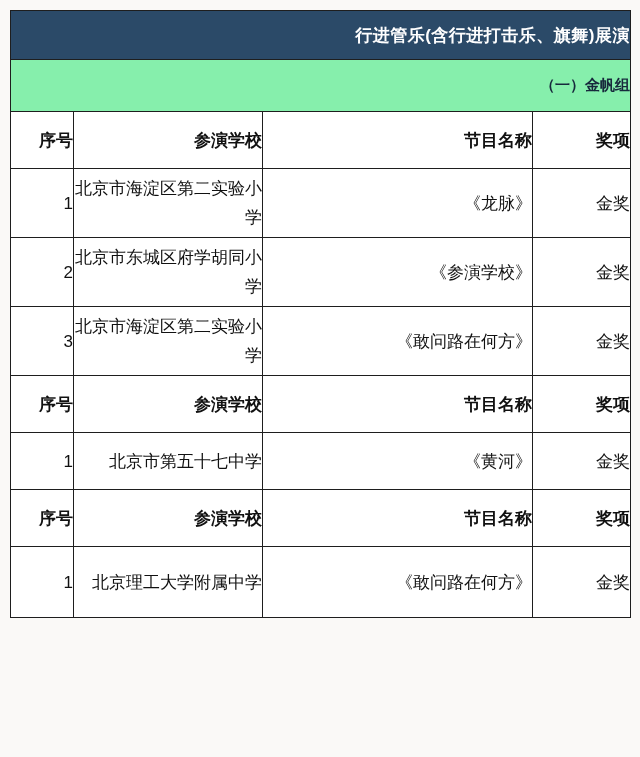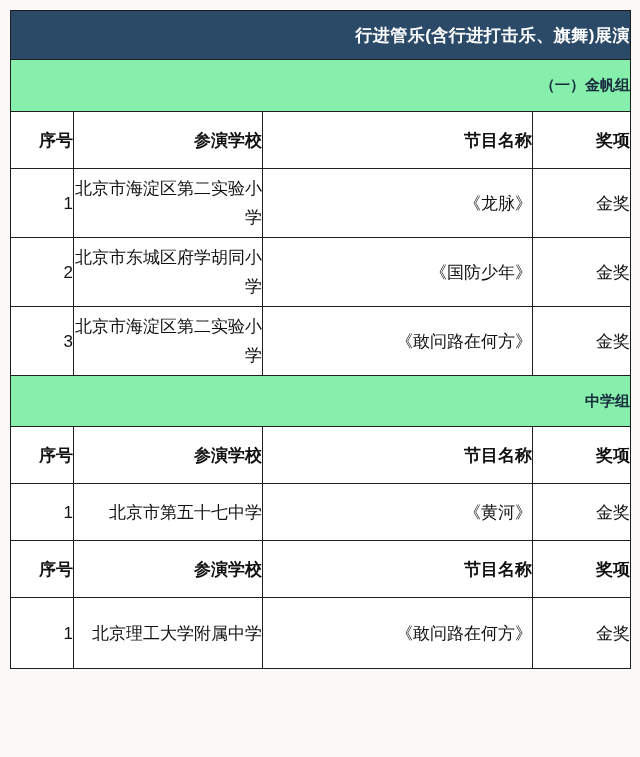--- a/index.html
+++ b/index.html
@@ -99,33 +99,30 @@
       </tr>
       <tr class="data-row tall">
         <td>1</td>
         <td class="school-cell">北京市海淀区第二实验小学</td>
         <td>《龙脉》</td>
         <td>金奖</td>
       </tr>
       <tr class="data-row tall">
         <td>2</td>
         <td class="school-cell">北京市东城区府学胡同小学</td>
-        <td>《国防少年》</td>
+        <td>《参演学校》</td>
         <td>金奖</td>
       </tr>
       <tr class="data-row tall">
         <td>3</td>
         <td class="school-cell">北京市海淀区第二实验小学</td>
         <td>《敢问路在何方》</td>
         <td>金奖</td>
       </tr>
 
-      <tr class="band-row section">
-        <td colspan="4">中学组</td>
-      </tr>
       <tr class="head-row">
         <th>序号</th>
         <th>参演学校</th>
         <th>节目名称</th>
         <th>奖项</th>
       </tr>
       <tr class="data-row short">
         <td>1</td>
         <td class="school-cell">北京市第五十七中学</td>
         <td>《黄河》</td>

